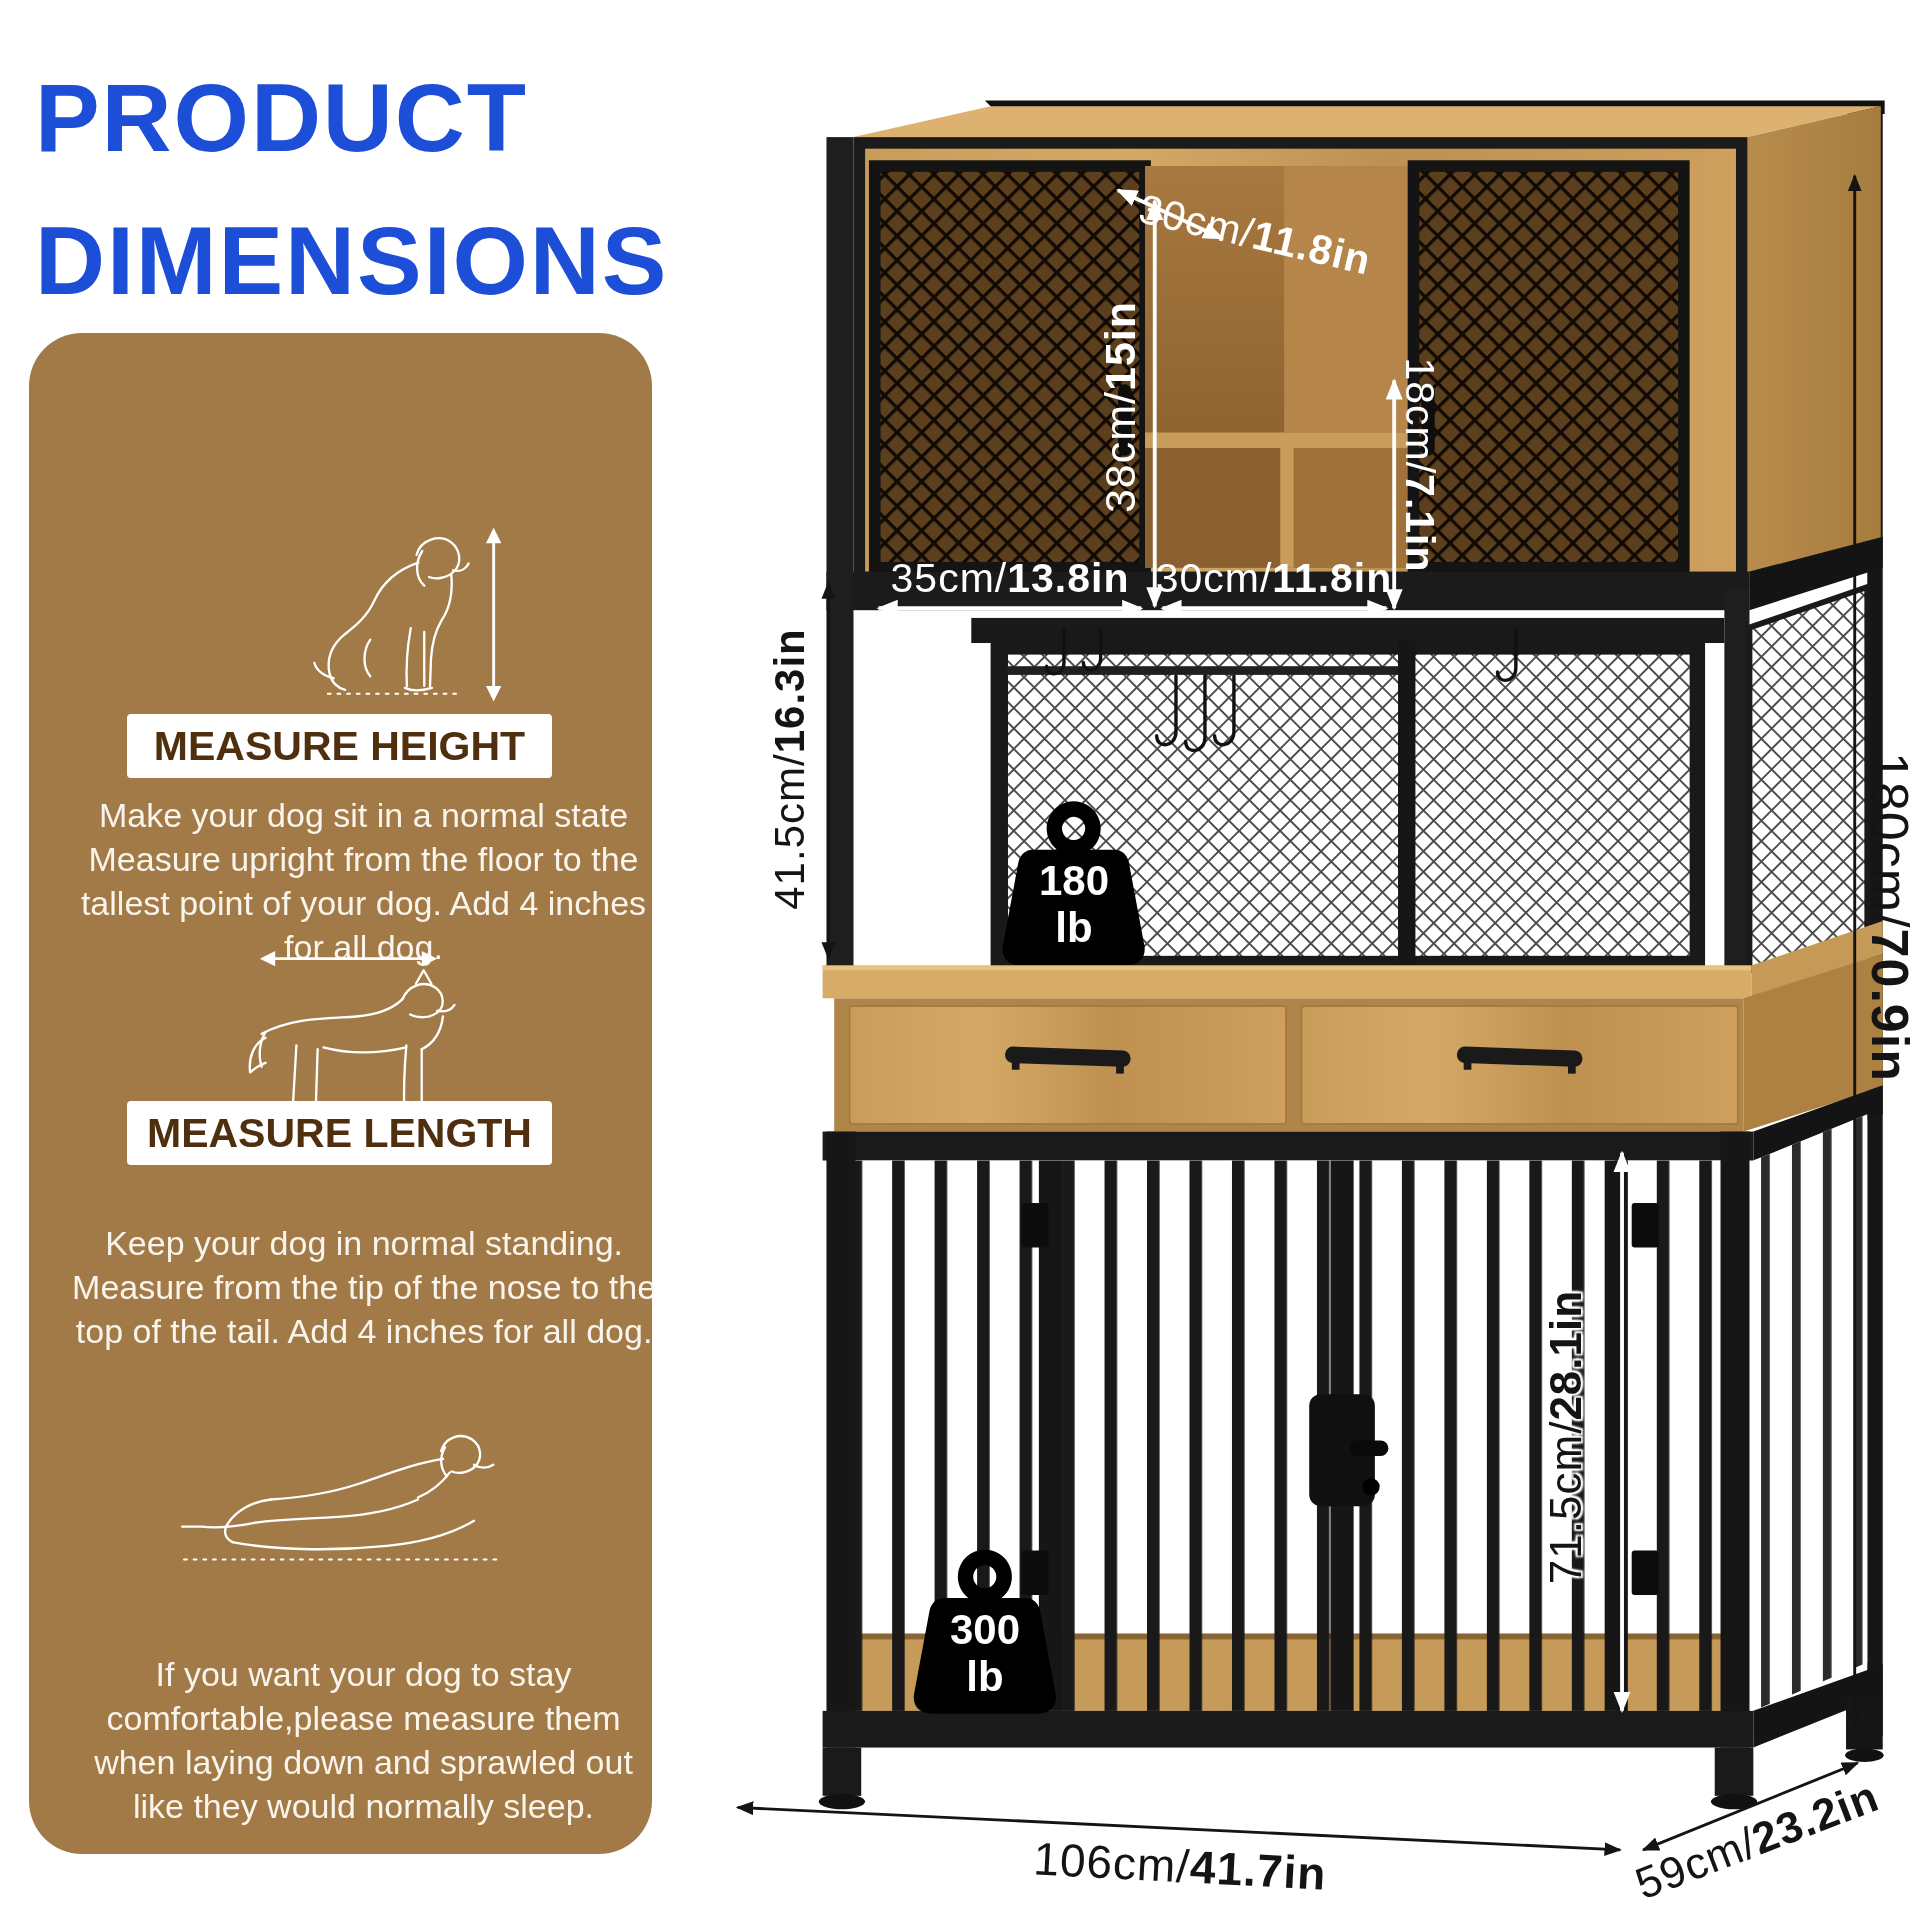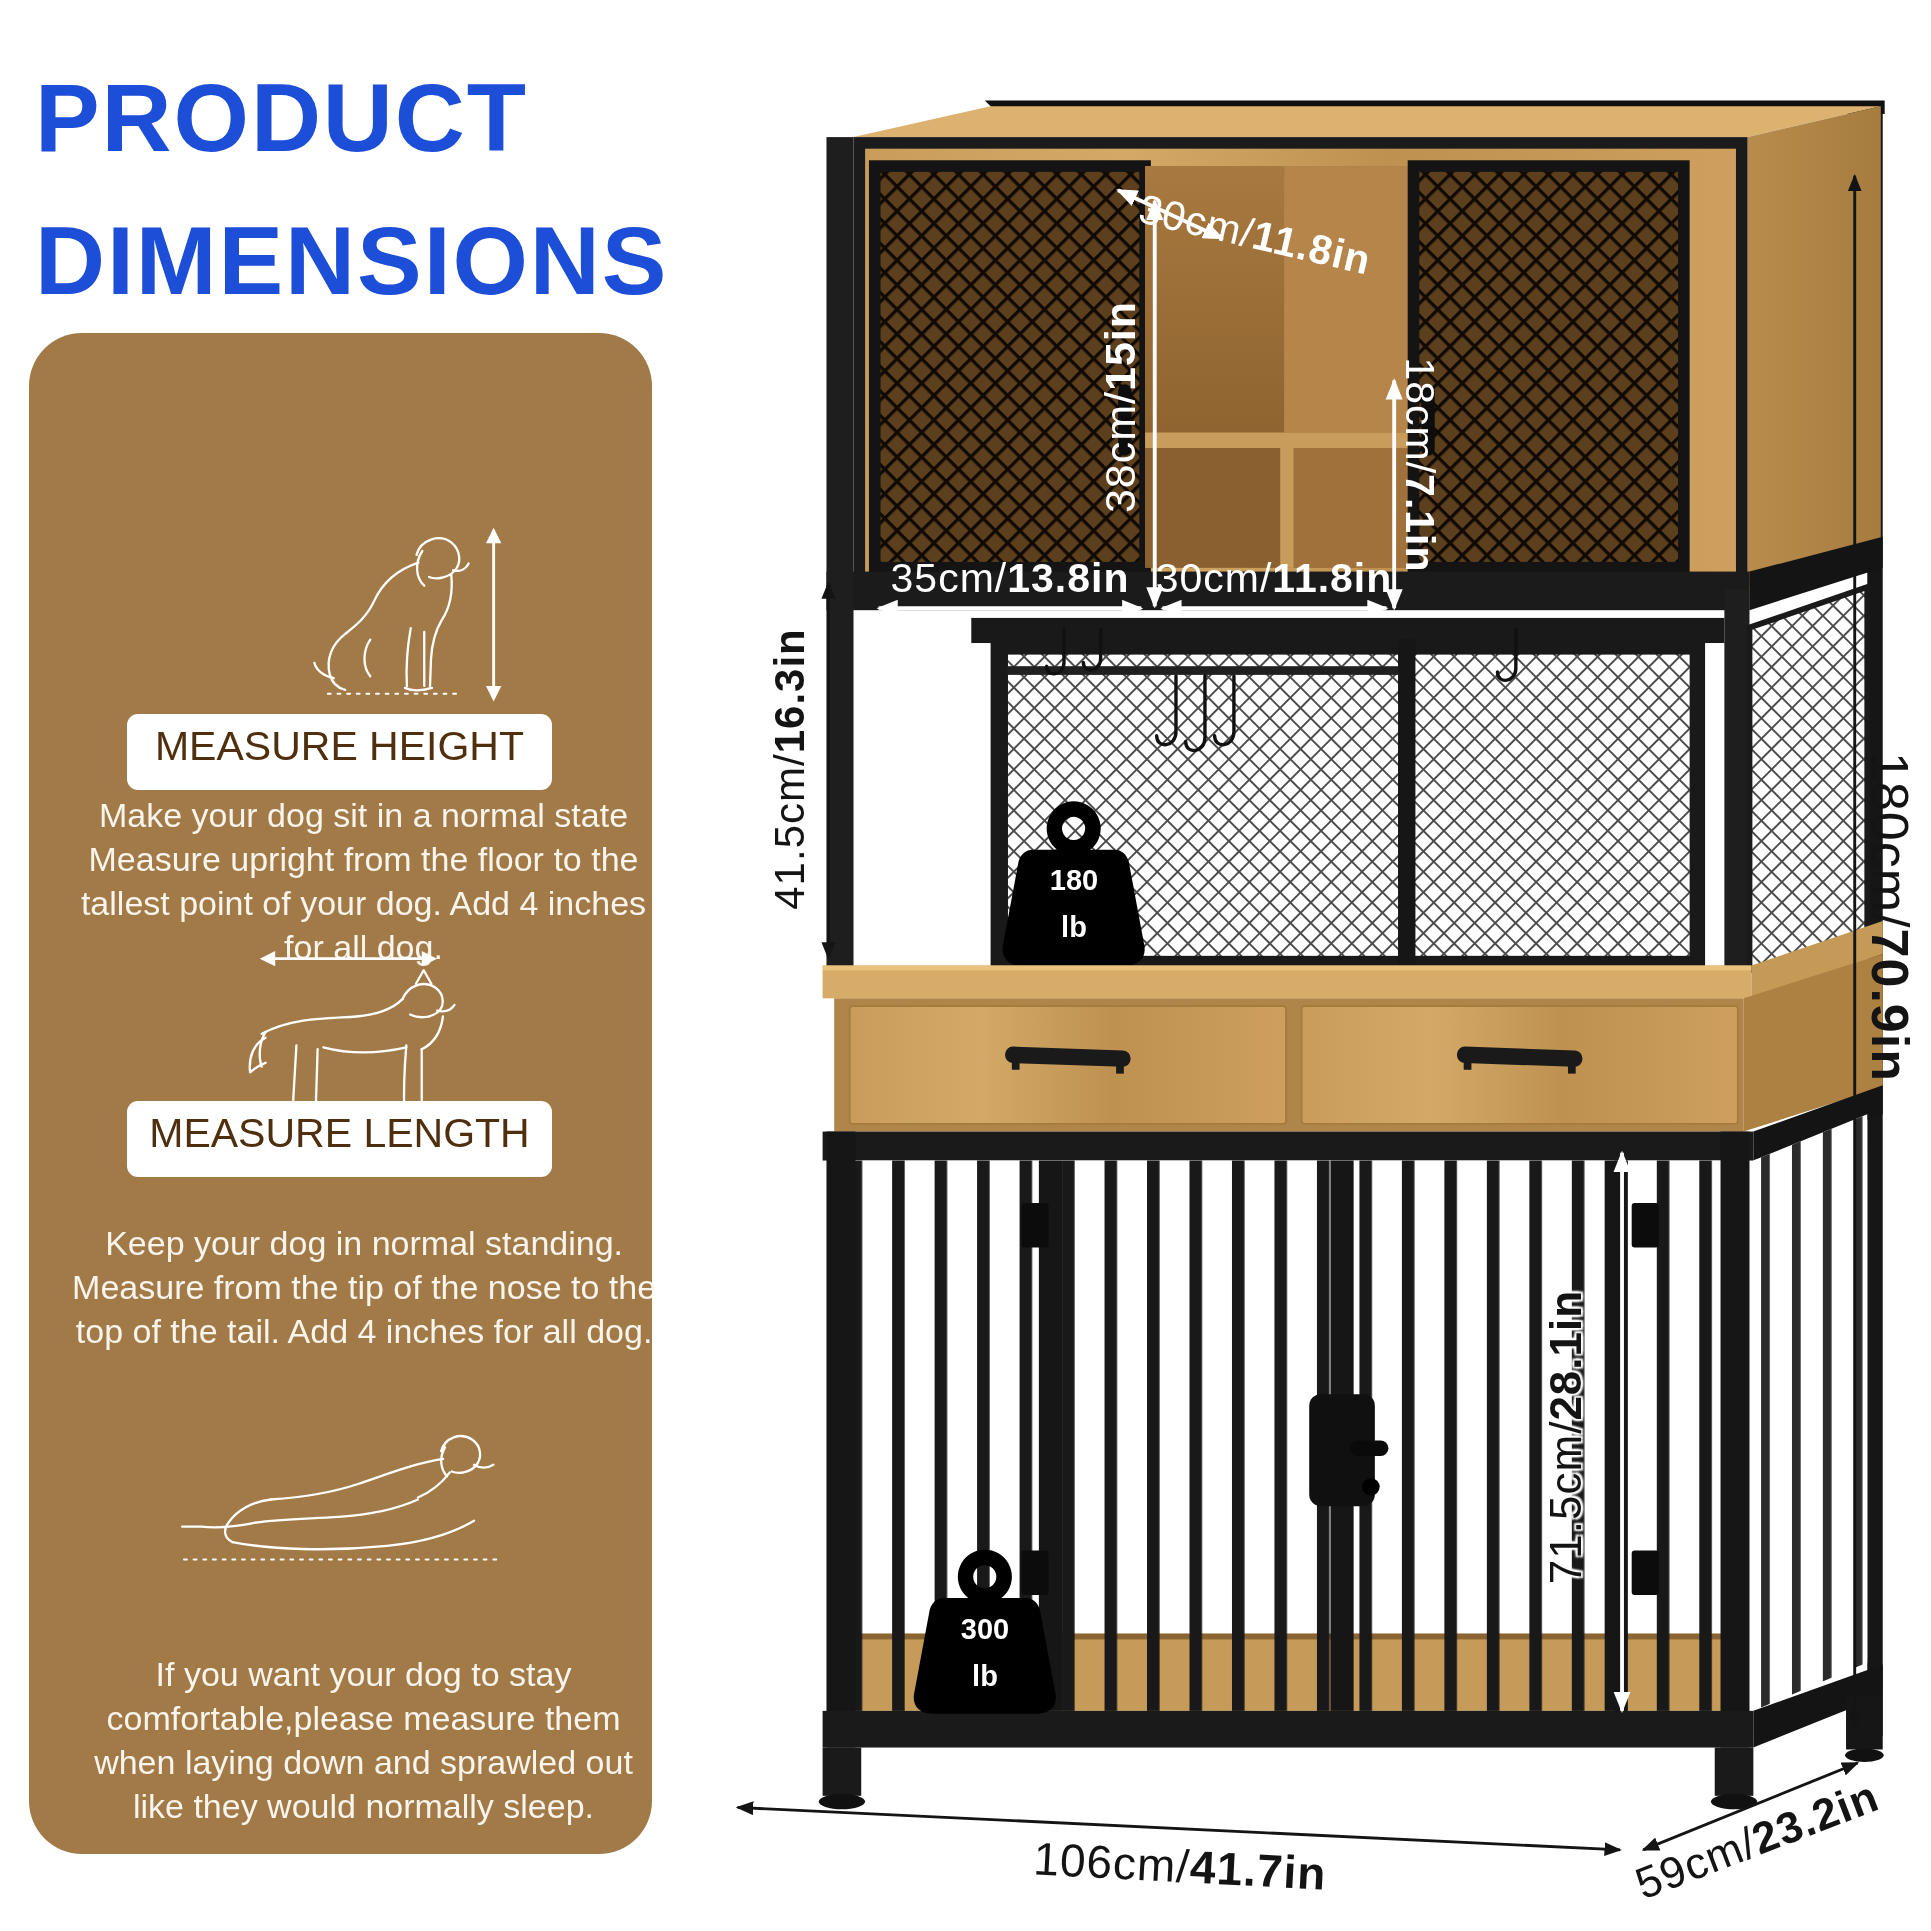--- a/index.html
+++ b/index.html
@@ -6,39 +6,39 @@
   .page{position:relative;width:1931px;height:1931px;background:#fff;overflow:hidden;
         font-family:"Liberation Sans", sans-serif;}
   
   .main-title{position:absolute;left:35px;top:46px;color:#1d4ed8;font-weight:bold;
               font-size:97px;line-height:143px;letter-spacing:1.9px;white-space:nowrap;}
   
   .panel{position:absolute;left:29px;top:333px;width:623px;height:1521px;background:#A27A48;
          border-radius:53px;color:#fff;}
   .panel-heading{position:absolute;left:0;top:46px;width:100%;text-align:center;
                  font-size:48px;font-weight:bold;line-height:61px;color:#fff;}
-  .pill{position:absolute;left:98px;width:425px;height:76px;background:#fff;border-radius:11px;
-        text-align:center;line-height:64px;font-size:41px;font-weight:normal;color:#4F2F0E;}
+  .pill{position:absolute;left:98px;width:425px;height:64px;background:#fff;border-radius:4px;
+        text-align:center;line-height:64px;font-size:41px;font-weight:bold;color:#4F2F0E;}
   .panel-para{position:absolute;text-align:center;font-size:34px;line-height:44px;color:#F9F4EC;margin-left:24px;}
   .dog-art{position:absolute;}
   .dog-art path, .dog-art line{fill:none;stroke:#fff;stroke-width:2.4;stroke-linecap:round;stroke-linejoin:round;}
   .dog-art .arrow{stroke-width:3;}
   .dog-art .ground{stroke-dasharray:3 7;stroke-width:2;}
   .dog-art .head{fill:none;}
   .dog-art polygon{fill:#fff;stroke:none;}
   
   .furniture-svg{position:absolute;left:0;top:0;z-index:1;}
   
   .dim{position:absolute;z-index:4;white-space:nowrap;font-size:41px;color:#fff;letter-spacing:1px;}
   .dim .b{font-weight:bold;}
   .dim.dark{color:#141414;}
   .dim.halo{text-shadow:0 0 3.9px #fff,1.9px 1.9px 1.9px #fff,-1.9px -1.9px 1.9px #fff,1.9px -1.9px 1.9px #fff,-1.9px 1.9px 1.9px #fff;}
   
   .weight-text{position:absolute;z-index:3;color:#fff;font-weight:bold;text-align:center;
-               font-size:29px;line-height:47px;}
+               font-size:42px;line-height:47px;}
 </style>
 </head>
 <body>
 
 <div class="page">
 
   <div class="main-title">
     <div>PRODUCT</div>
     <div>DIMENSIONS</div>
   </div>

